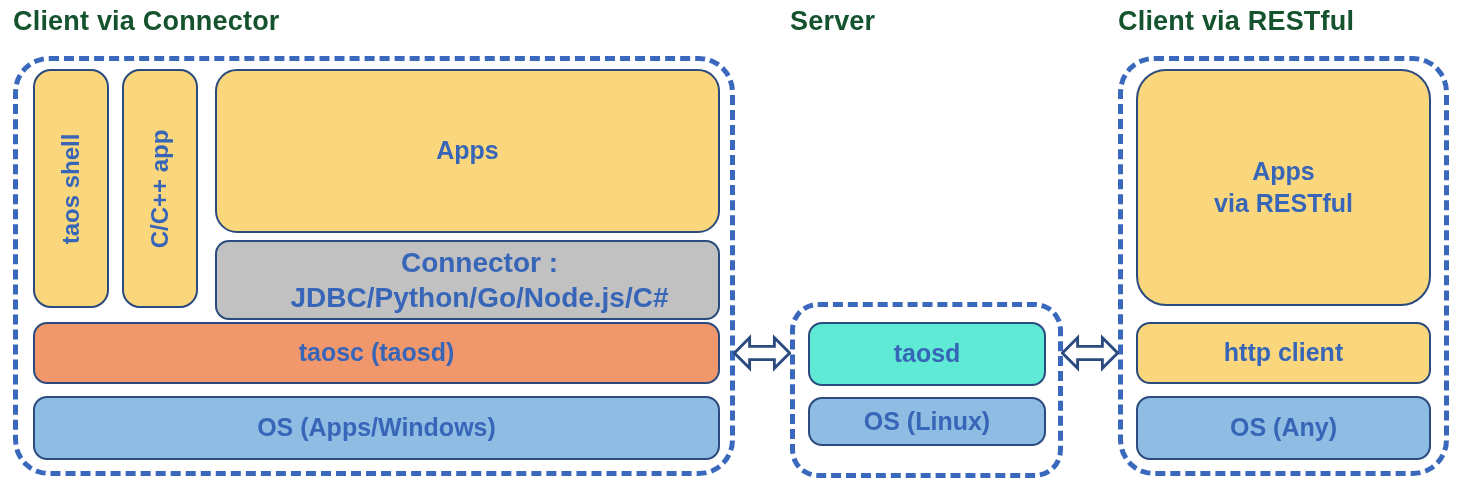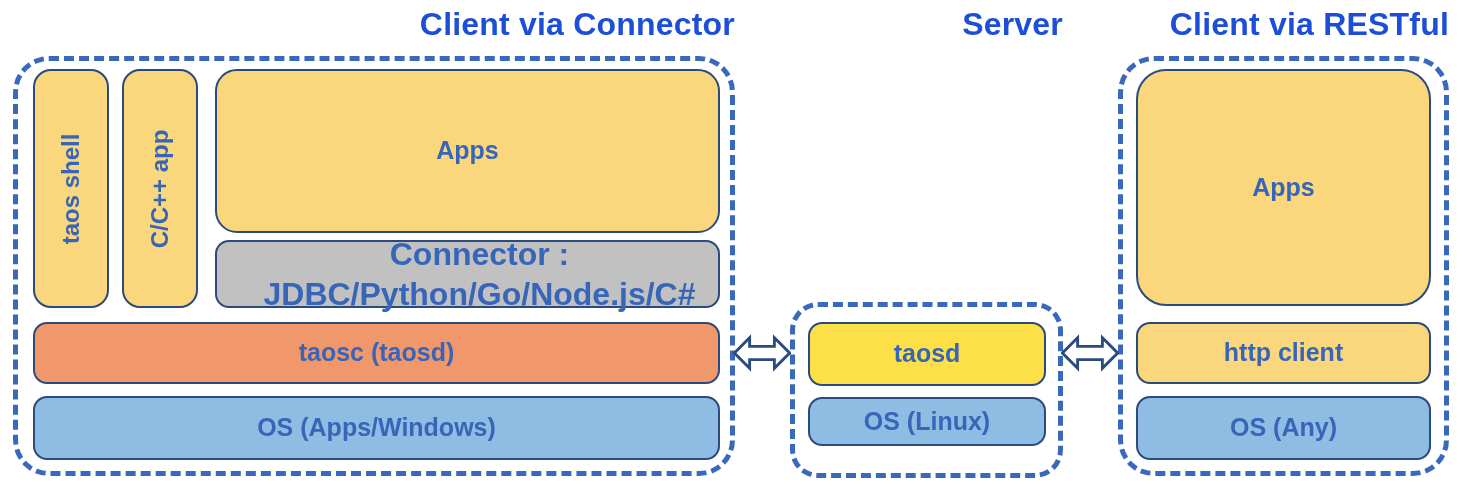--- a/index.html
+++ b/index.html
@@ -9,24 +9,24 @@
   }
   .canvas {
     position: relative;
     width: 1467px; height: 498px;
     background: #ffffff;
     overflow: hidden;
   }
   .section-title {
     position: absolute;
     top: 6px;
-    text-align: right;
-    font-size: 32px;
+    text-align: left;
+    font-size: 27px;
     font-weight: bold;
-    color: #1d4ed8;
+    color: #14532d;
     letter-spacing: 0.2px;
   }
   .title-left   { left: 13px;   width: 722px; }
   .title-server { left: 790px;  width: 273px; }
   .title-right  { left: 1118px; width: 331px; }
 
   .dashed-panel {
     position: absolute;
     border: 5px dashed #3A68BD;
     border-radius: 36px;
@@ -48,27 +48,27 @@
     color: #3765B8;
     font-weight: bold;
     font-size: 25px;
     text-align: center;
     line-height: 1.25;
   }
   .fill-yellow { background: #FAD77C; }
   .fill-gray   { background: #C1C1C1; }
   .fill-orange { background: #F0976B; }
   .fill-blue   { background: #8FBCE3; }
-  .fill-green  { background: #fde047; }
+  .fill-green  { background: #5eead4; }
 
   
   .box-taos-shell { left: 15px;  top: 8px;   width: 76px;  height: 239px; border-radius: 18px; }
   .box-cpp-app    { left: 104px; top: 8px;   width: 76px;  height: 239px; border-radius: 18px; }
   .box-apps       { left: 197px; top: 8px;   width: 505px; height: 164px; border-radius: 22px; }
-  .box-connector  { left: 197px; top: 179px; width: 505px; height: 68px;  font-size: 32px; padding-left: 24px; }
+  .box-connector  { left: 197px; top: 179px; width: 505px; height: 80px;  font-size: 28px; padding-left: 24px; }
   .box-taosc      { left: 15px;  top: 261px; width: 687px; height: 62px; }
   .box-os-left    { left: 15px;  top: 335px; width: 687px; height: 64px; }
 
   
   .box-taosd     { left: 13px; top: 15px; width: 238px; height: 64px; }
   .box-os-server { left: 13px; top: 90px; width: 238px; height: 49px; }
 
   
   .box-apps-rest { left: 13px; top: 8px;   width: 295px; height: 237px; border-radius: 30px; }
   .box-http      { left: 13px; top: 261px; width: 295px; height: 62px; }
@@ -114,20 +114,21 @@
 
   <div class="dashed-panel panel-server">
     <div class="box fill-green box-taosd">taosd</div>
     <div class="box fill-blue box-os-server">OS (Linux)</div>
   </div>
 
   <div class="dashed-panel panel-right">
     <div class="box fill-yellow box-apps-rest two-line">
       <div>
         <span>Apps</span>
+        <span>via RESTful</span>
       </div>
     </div>
     <div class="box fill-blue box-os-any">OS (Any)</div>
     <div class="box fill-yellow box-http">http client</div>
   </div>
 
   <svg class="link-arrow arrow-left" viewBox="0 0 60 42">
     <polygon points="1,21 17,5 17,14 43,14 43,5 59,21 43,37 43,28 17,28 17,37" fill="#ffffff" stroke="#2B4A7D" stroke-width="3" stroke-linejoin="miter"></polygon>
   </svg>
   <svg class="link-arrow arrow-right" viewBox="0 0 60 42">

